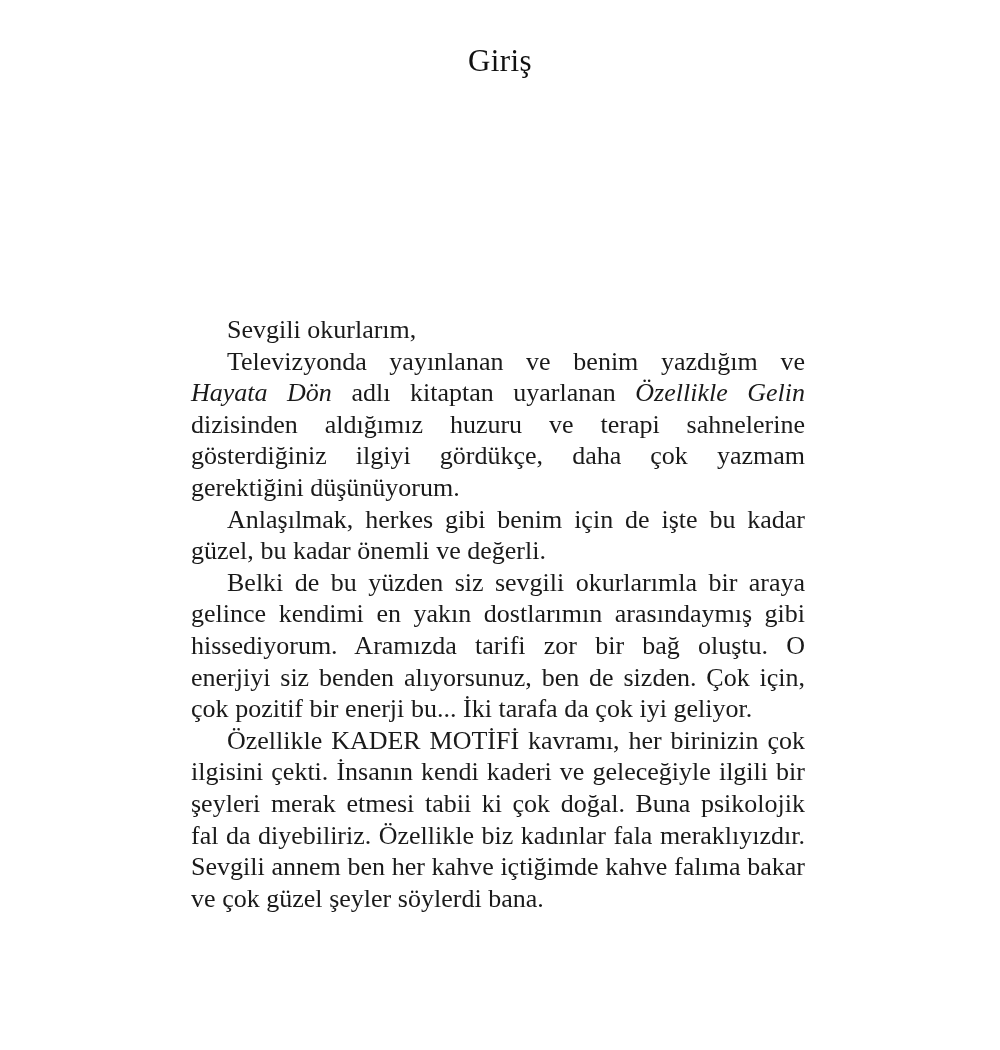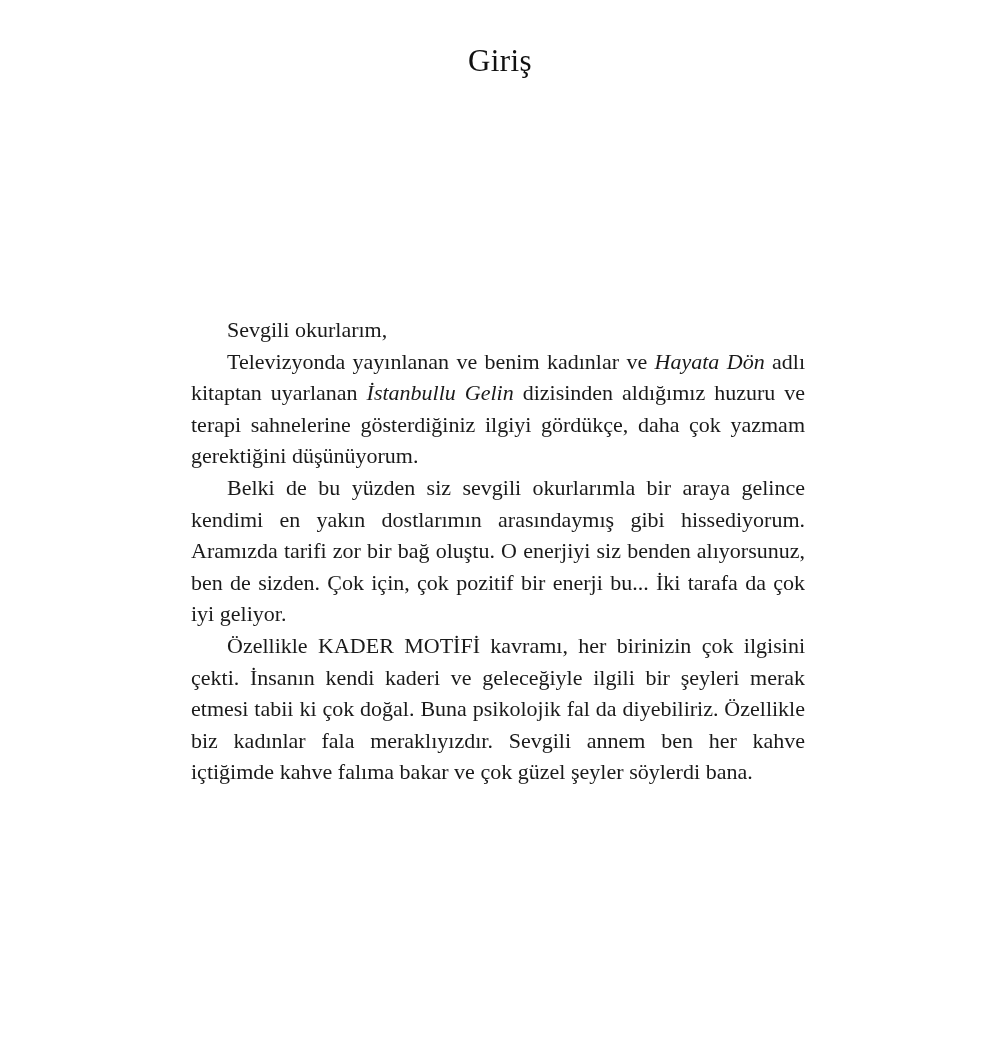--- a/index.html
+++ b/index.html
@@ -43,21 +43,21 @@
   
   .text-block {
     position: absolute;
     left: 191px;
     top: 314px;
     width: 614px;
   }
 
   .para {
     margin: 0;
-    font-size: 22px;
+    font-size: 26px;
     line-height: 31.6px;
     text-align: justify;
     text-justify: inter-word;
     color: #1a1a1a;
     -webkit-hyphens: none;
     hyphens: none;
     word-spacing: 0.1px;
   }
 
   .para.indent {
@@ -84,22 +84,23 @@
 
 <div class="page">
 
   <h1 class="chapter-title">Giriş</h1>
 
   <div class="text-block">
 
     <p class="para indent">Sevgili okurlarım,</p>
 
 
-    <p class="para indent"><span>Televizyonda yayınlanan ve benim kadınlar ve </span><em>Hayata Dön</em><span> adlı kitaptan uyarlanan </span><em>İstanbullu Gelin</em><span> dizisinden aldığımız huzuru ve terapi sahnelerine gösterdiğiniz ilgiyi gördükçe, daha çok yazmam gerektiğini düşünüyorum.</span></p>
+    <p class="para indent"><span>Televizyonda yayınlanan ve benim yazdığım ve </span><em>Hayata Dön</em><span> adlı kitaptan uyarlanan </span><em>Özellikle Gelin</em><span> dizisinden aldığımız huzuru ve terapi sahnelerine gösterdiğiniz ilgiyi gördükçe, daha çok yazmam gerektiğini düşünüyorum.</span></p>
 
+    <p class="para indent">Anlaşılmak, herkes gibi benim için de işte bu kadar güzel, bu kadar önemli ve değerli.</p>
 
     <p class="para indent">Belki de bu yüzden siz sevgili okurlarımla bir araya gelince kendimi en yakın dostlarımın arasındaymış gibi hissediyorum. Aramızda tarifi zor bir bağ oluştu. O enerjiyi siz benden alıyorsunuz, ben de sizden. Çok için, çok pozitif bir enerji bu... İki tarafa da çok iyi geliyor.</p>
 
     <p class="para indent clipped"><span>Özellikle </span><span class="caps">KADER MOTİFİ</span><span> kavramı, her birinizin çok ilgisini çekti. İnsanın kendi kaderi ve geleceğiyle ilgili bir şeyleri merak etmesi tabii ki çok doğal. Buna psikolojik fal da diyebiliriz. Özellikle biz kadınlar fala meraklıyızdır. Sevgili annem ben her kahve içtiğimde kahve falıma bakar ve çok güzel şeyler söylerdi bana.</span></p>
 
   </div>
 
 </div>
 
 </body></html>

